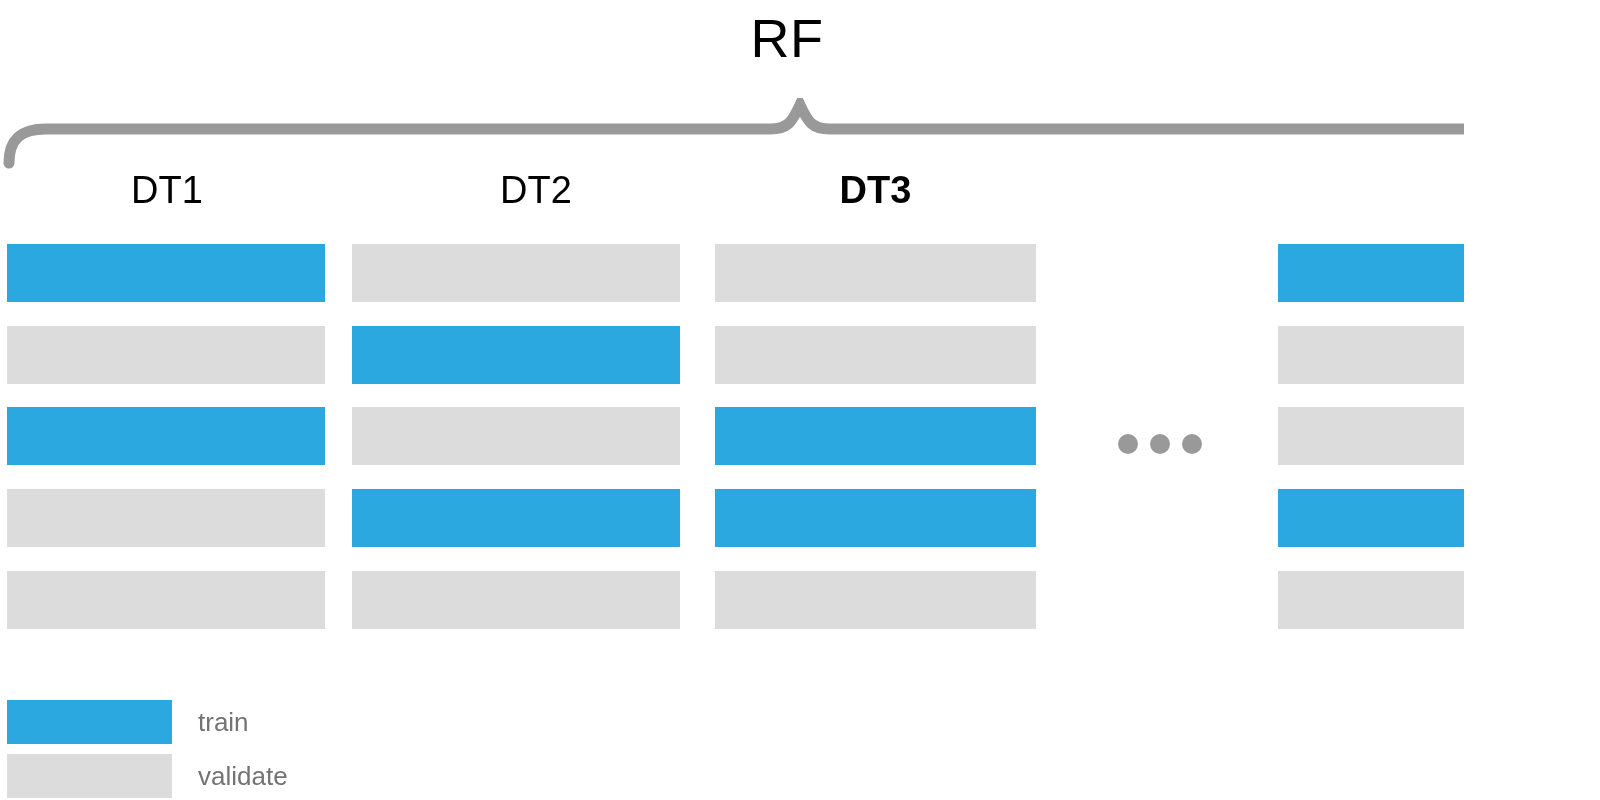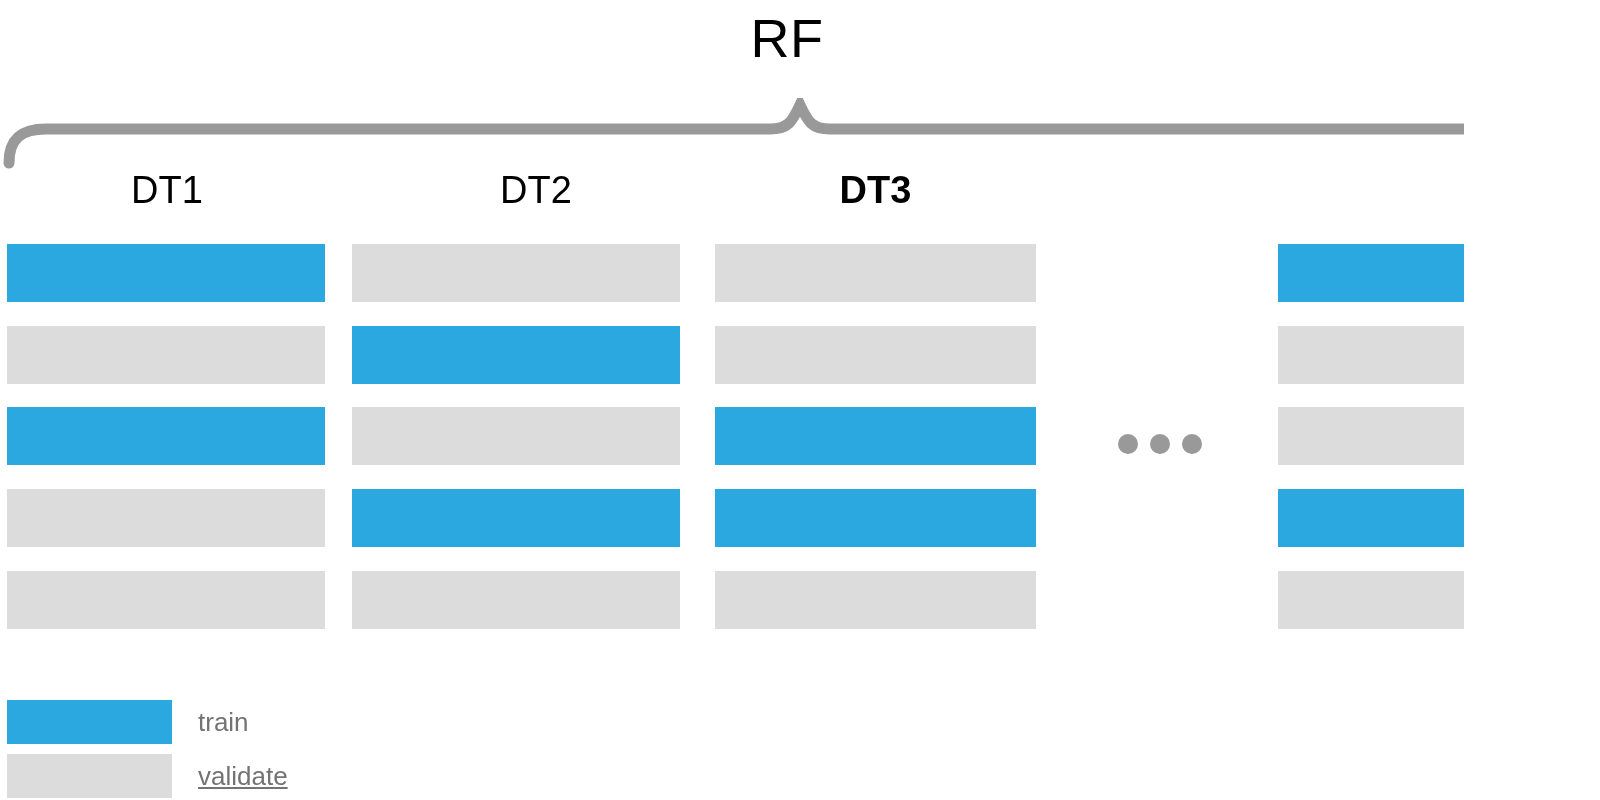--- a/index.html
+++ b/index.html
@@ -145,15 +145,15 @@
   <div class="ellipsis">
     <span class="dot"></span>
     <span class="dot"></span>
     <span class="dot"></span>
   </div>
 
   <div class="legend-swatch" style="top:700px; background:#2BA8E0;"></div>
   <div class="legend-label" style="top:705px;">train</div>
 
   <div class="legend-swatch" style="top:754px; background:#DCDCDC;"></div>
-  <div class="legend-label" style="top:759px;text-decoration:underline;">validate</div>
+  <div class="legend-label" style="top:759px;">validate</div>
 
 </div>
 
 </body></html>

